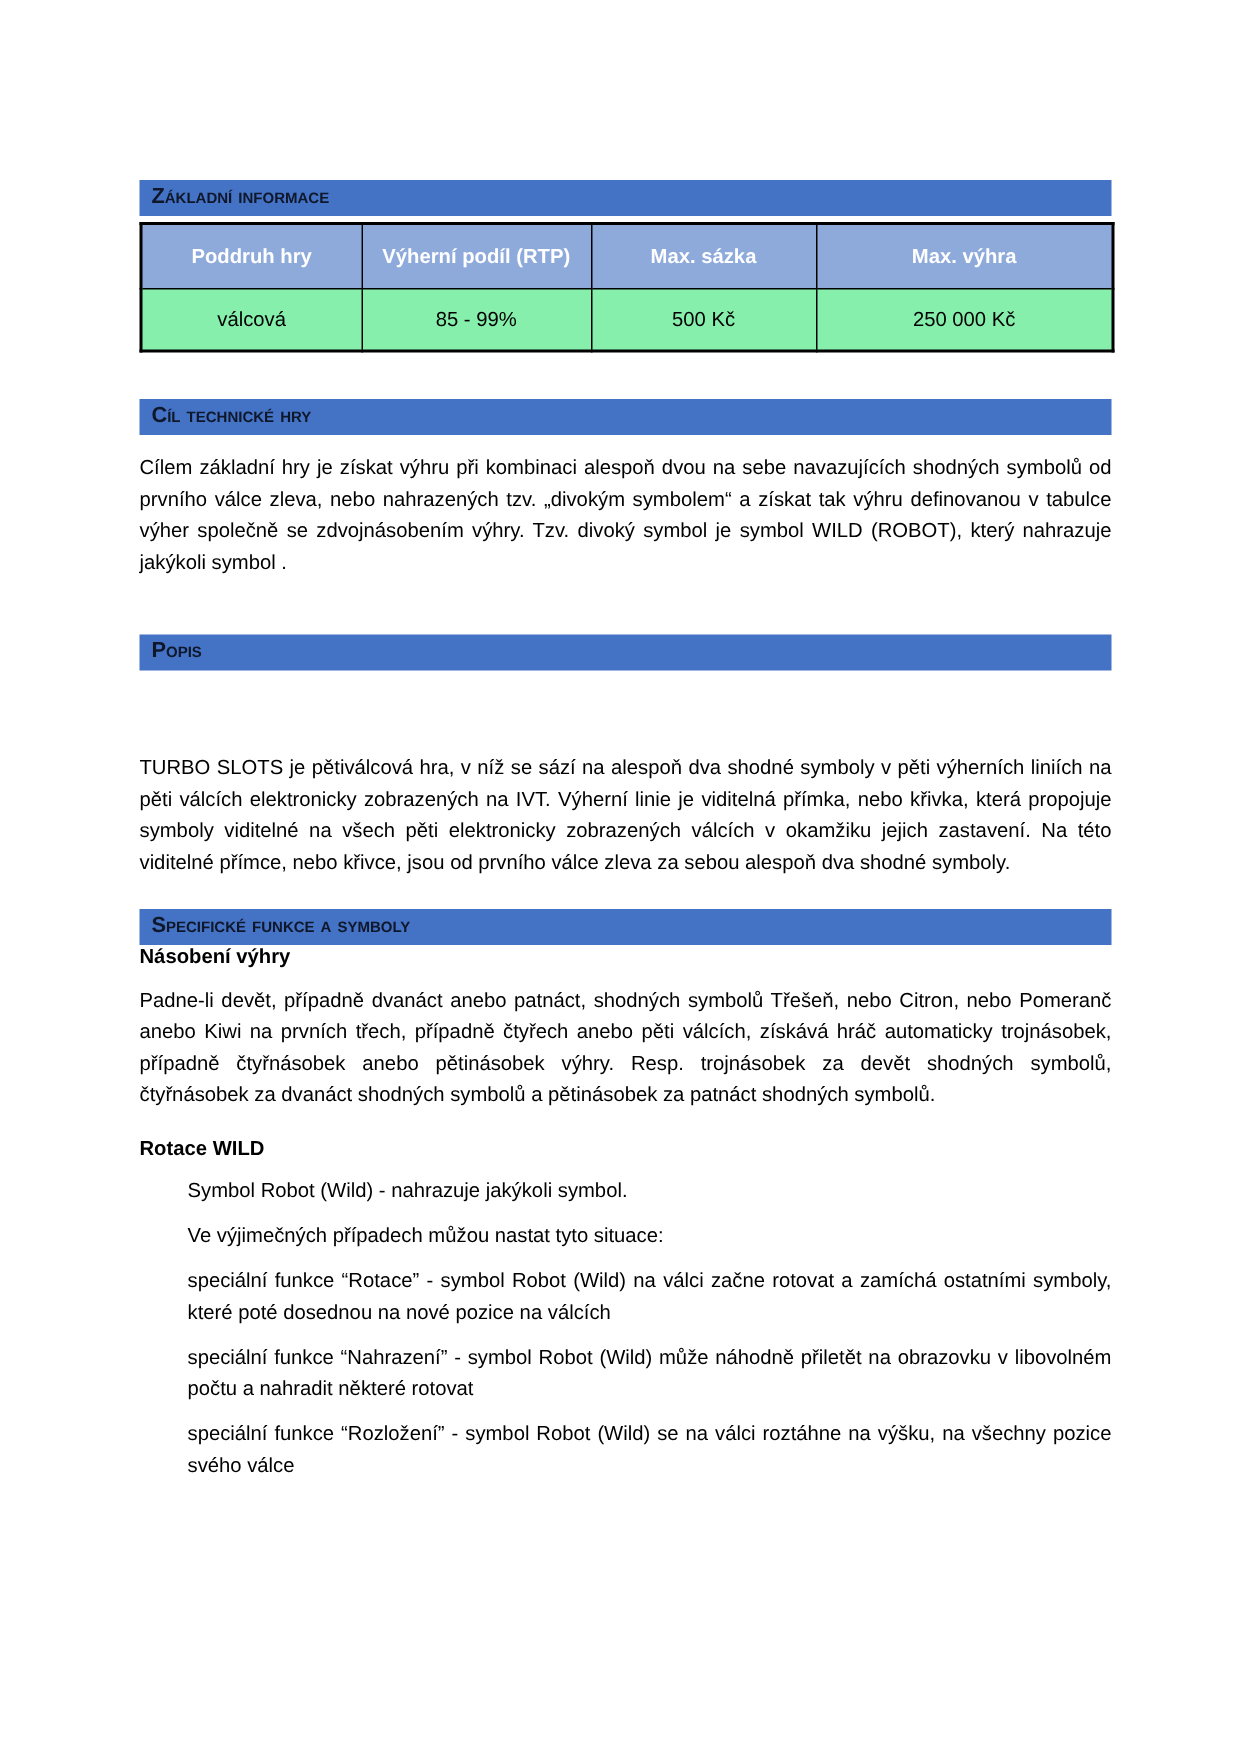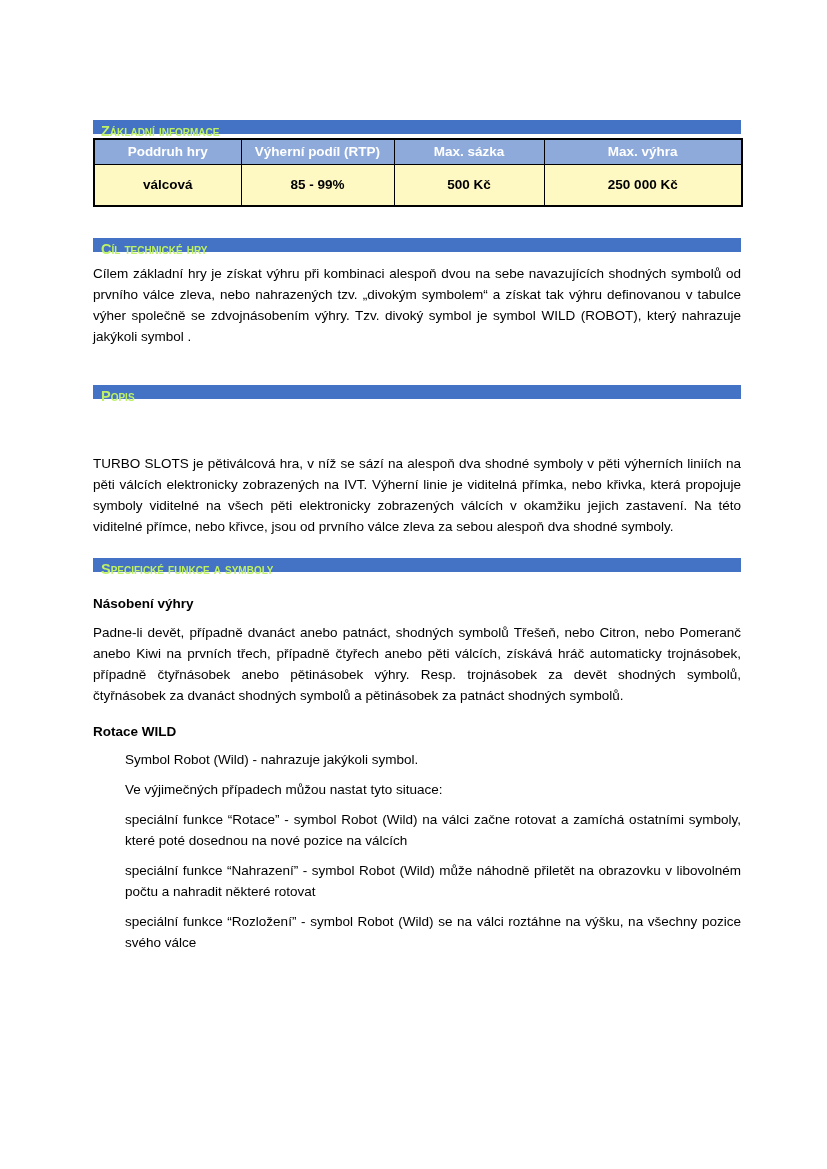--- a/index.html
+++ b/index.html
@@ -21,27 +21,27 @@
     font-size: 34px;
     font-weight: 400;
     letter-spacing: -0.5px;
     line-height: 37px;
     color: #4472C4;
     margin-left: 3px;
   }
 
   .section-bar {
     background: #4472C4;
-    color: #bef264;
+    color: #0f172a;
     font-variant: small-caps;
     font-weight: bold;
     font-size: 14.5px;
     line-height: 16px;
     padding: 3px 8px 3px 8px;
-    height: 14px;
+    height: 24px;
   }
 
   .bar-basic   { margin-top: 20px; }
   .bar-goal    { margin-top: 31px; }
   .bar-popis   { margin-top: 38px; }
   .bar-func    { margin-top: 21px; }
 
   table.info-table {
     width: 648px;
     table-layout: fixed;
@@ -52,46 +52,46 @@
   .info-table th, .info-table td {
     border: 1.5px solid #000000;
     text-align: center;
     vertical-align: middle;
     font-size: 13.5px;
   }
   .info-table th {
     background: #8EAADB;
     color: #ffffff;
     font-weight: bold;
-    height: 25px;
+    height: 43px;
   }
   .info-table td {
-    background: #fef9c3;
+    background: #86efac;
     color: #000000;
-    font-weight: 700;
+    font-weight: 400;
     height: 42px;
   }
 
   .body-par {
     font-size: 13.5px;
     line-height: 21px;
     text-align: justify;
   }
   .goal-p1   { margin-top: 11px; }
   .goal-p2   { margin-top: 9px; }
   .popis-p   { margin-top: 54px; }
   .func-p    { margin-top: 10px; }
   .wild-p    { margin-top: 9px; margin-left: 32px; }
 
   .subheading {
     font-size: 13.5px;
     line-height: 16px;
     font-weight: bold;
   }
-  .sub-nasobeni { margin-top: 24px; }
+  .sub-nasobeni { margin-top: 0; }
   .sub-wild     { margin-top: 18px; }
 </style>
 </head>
 <body>
 
 <div class="page">
 
 
   <div class="section-bar bar-basic">
     <span>Základní informace</span>

